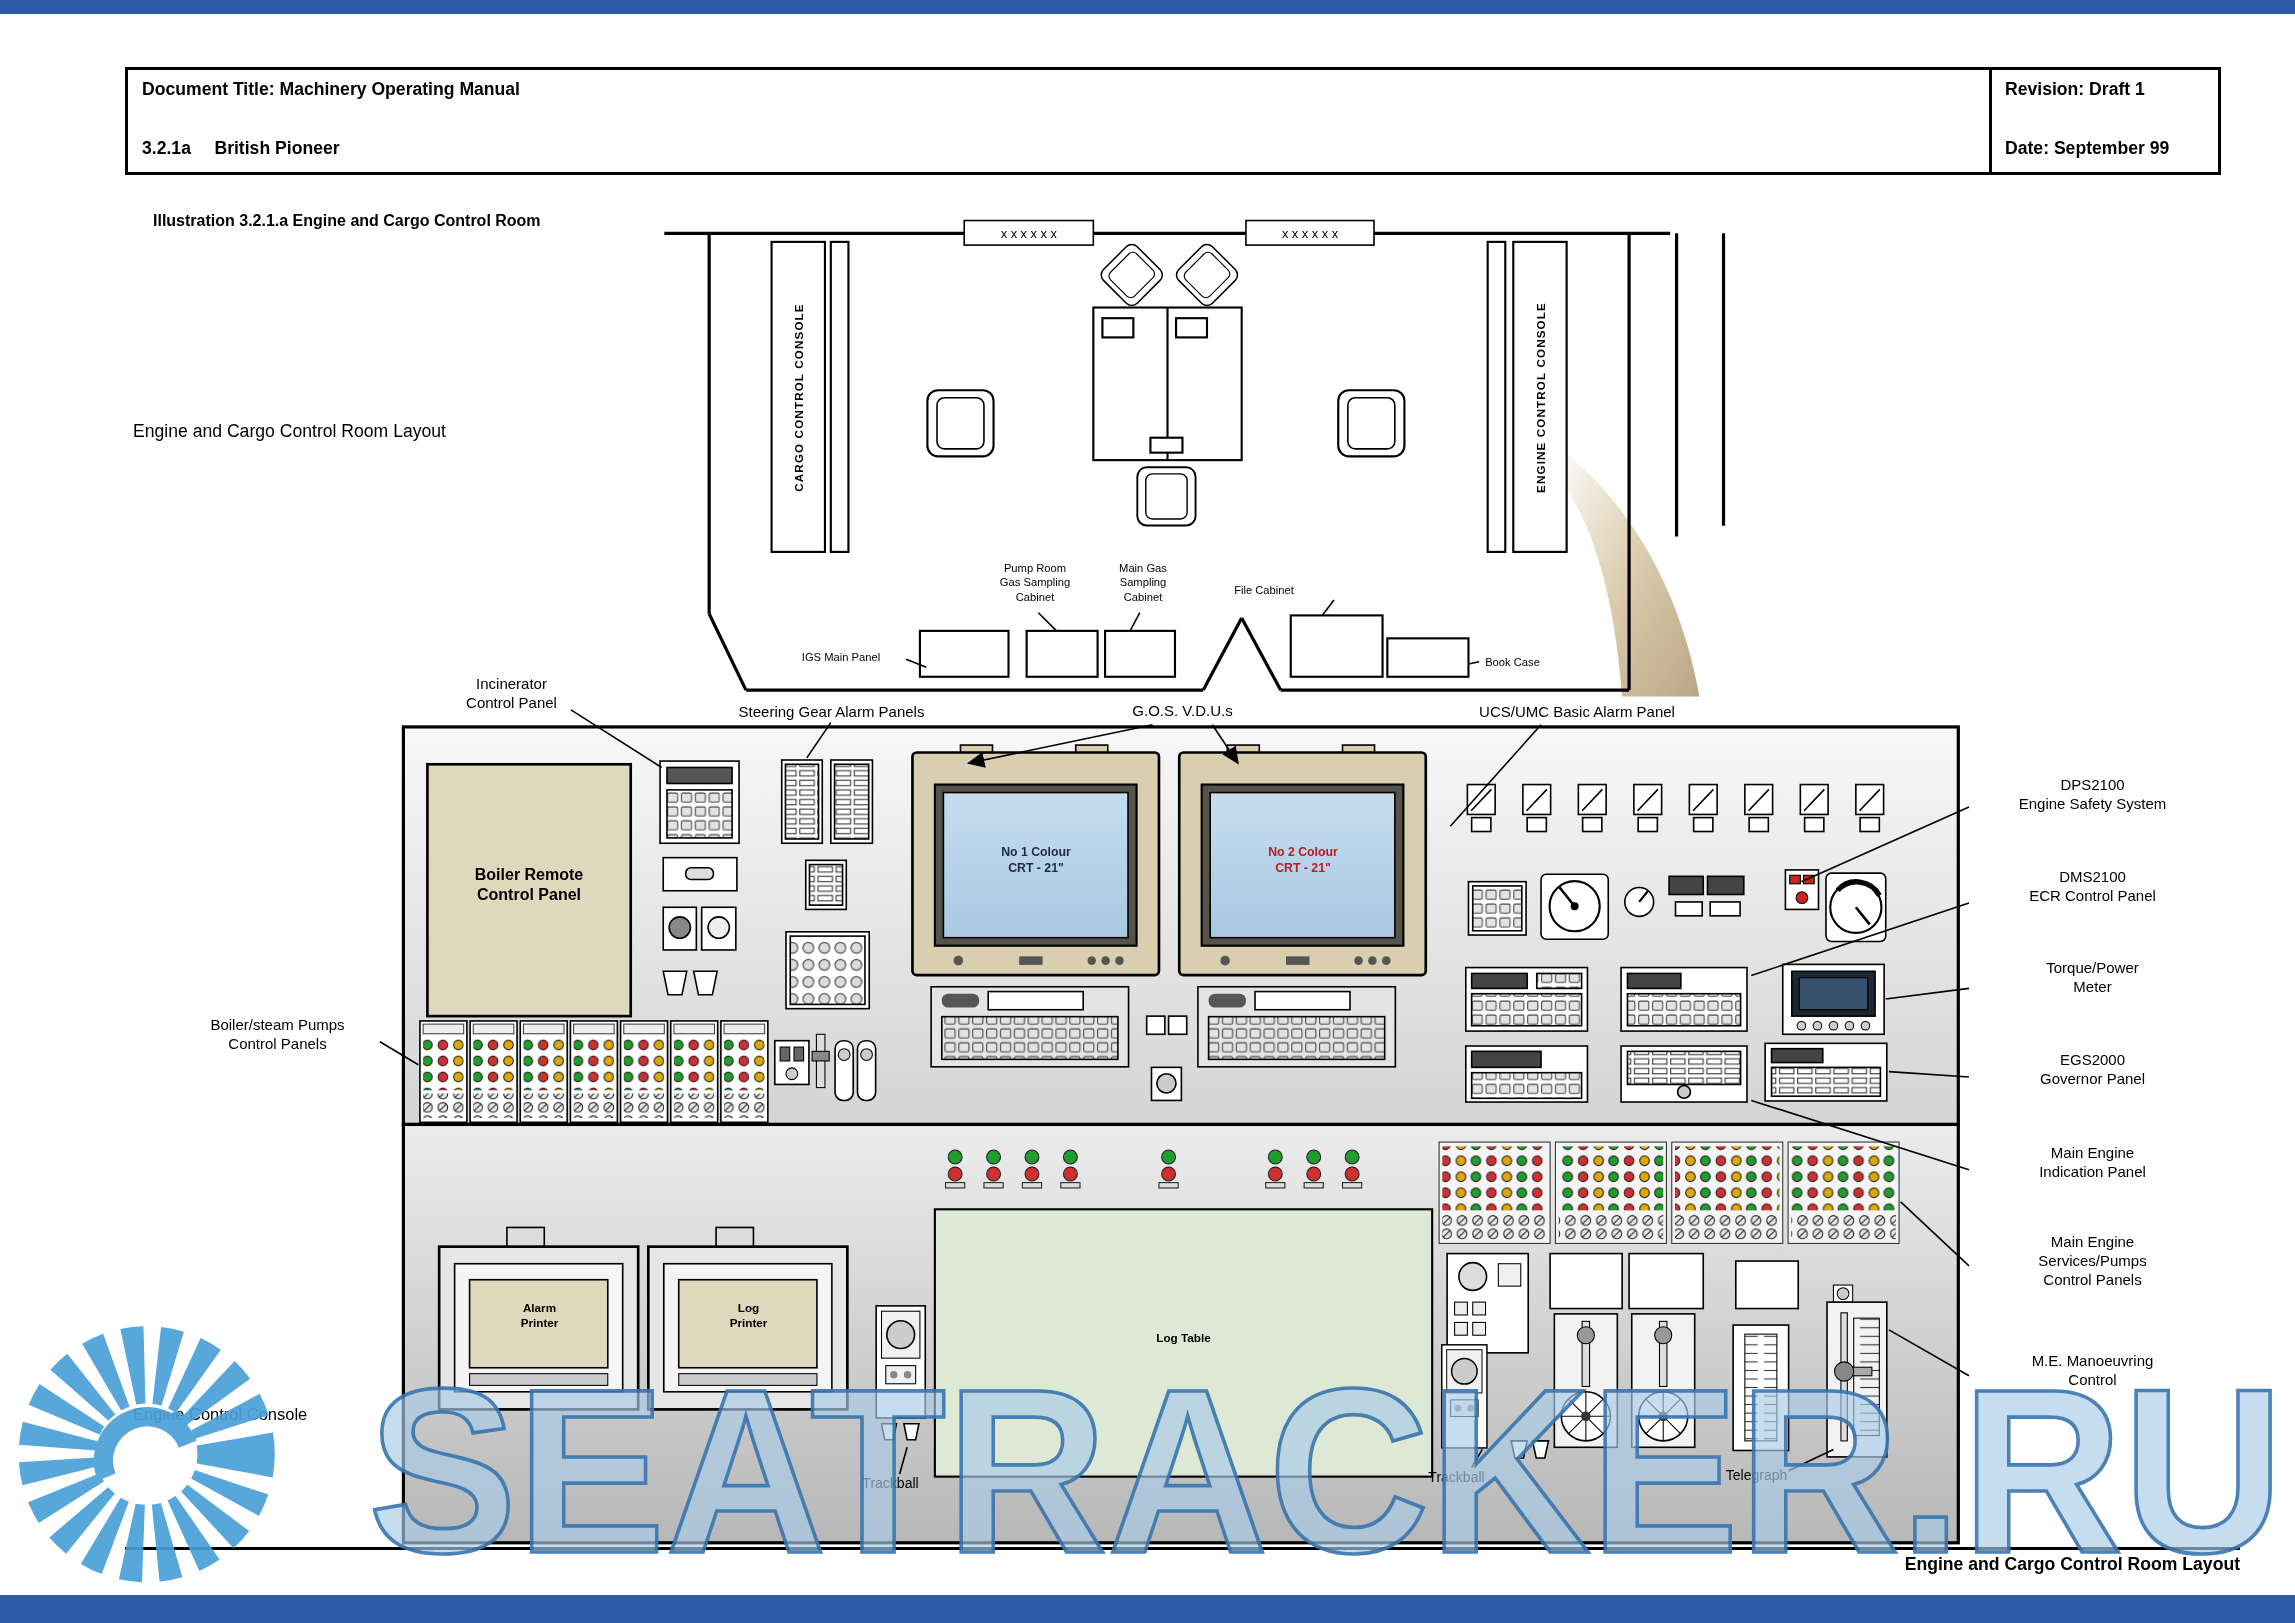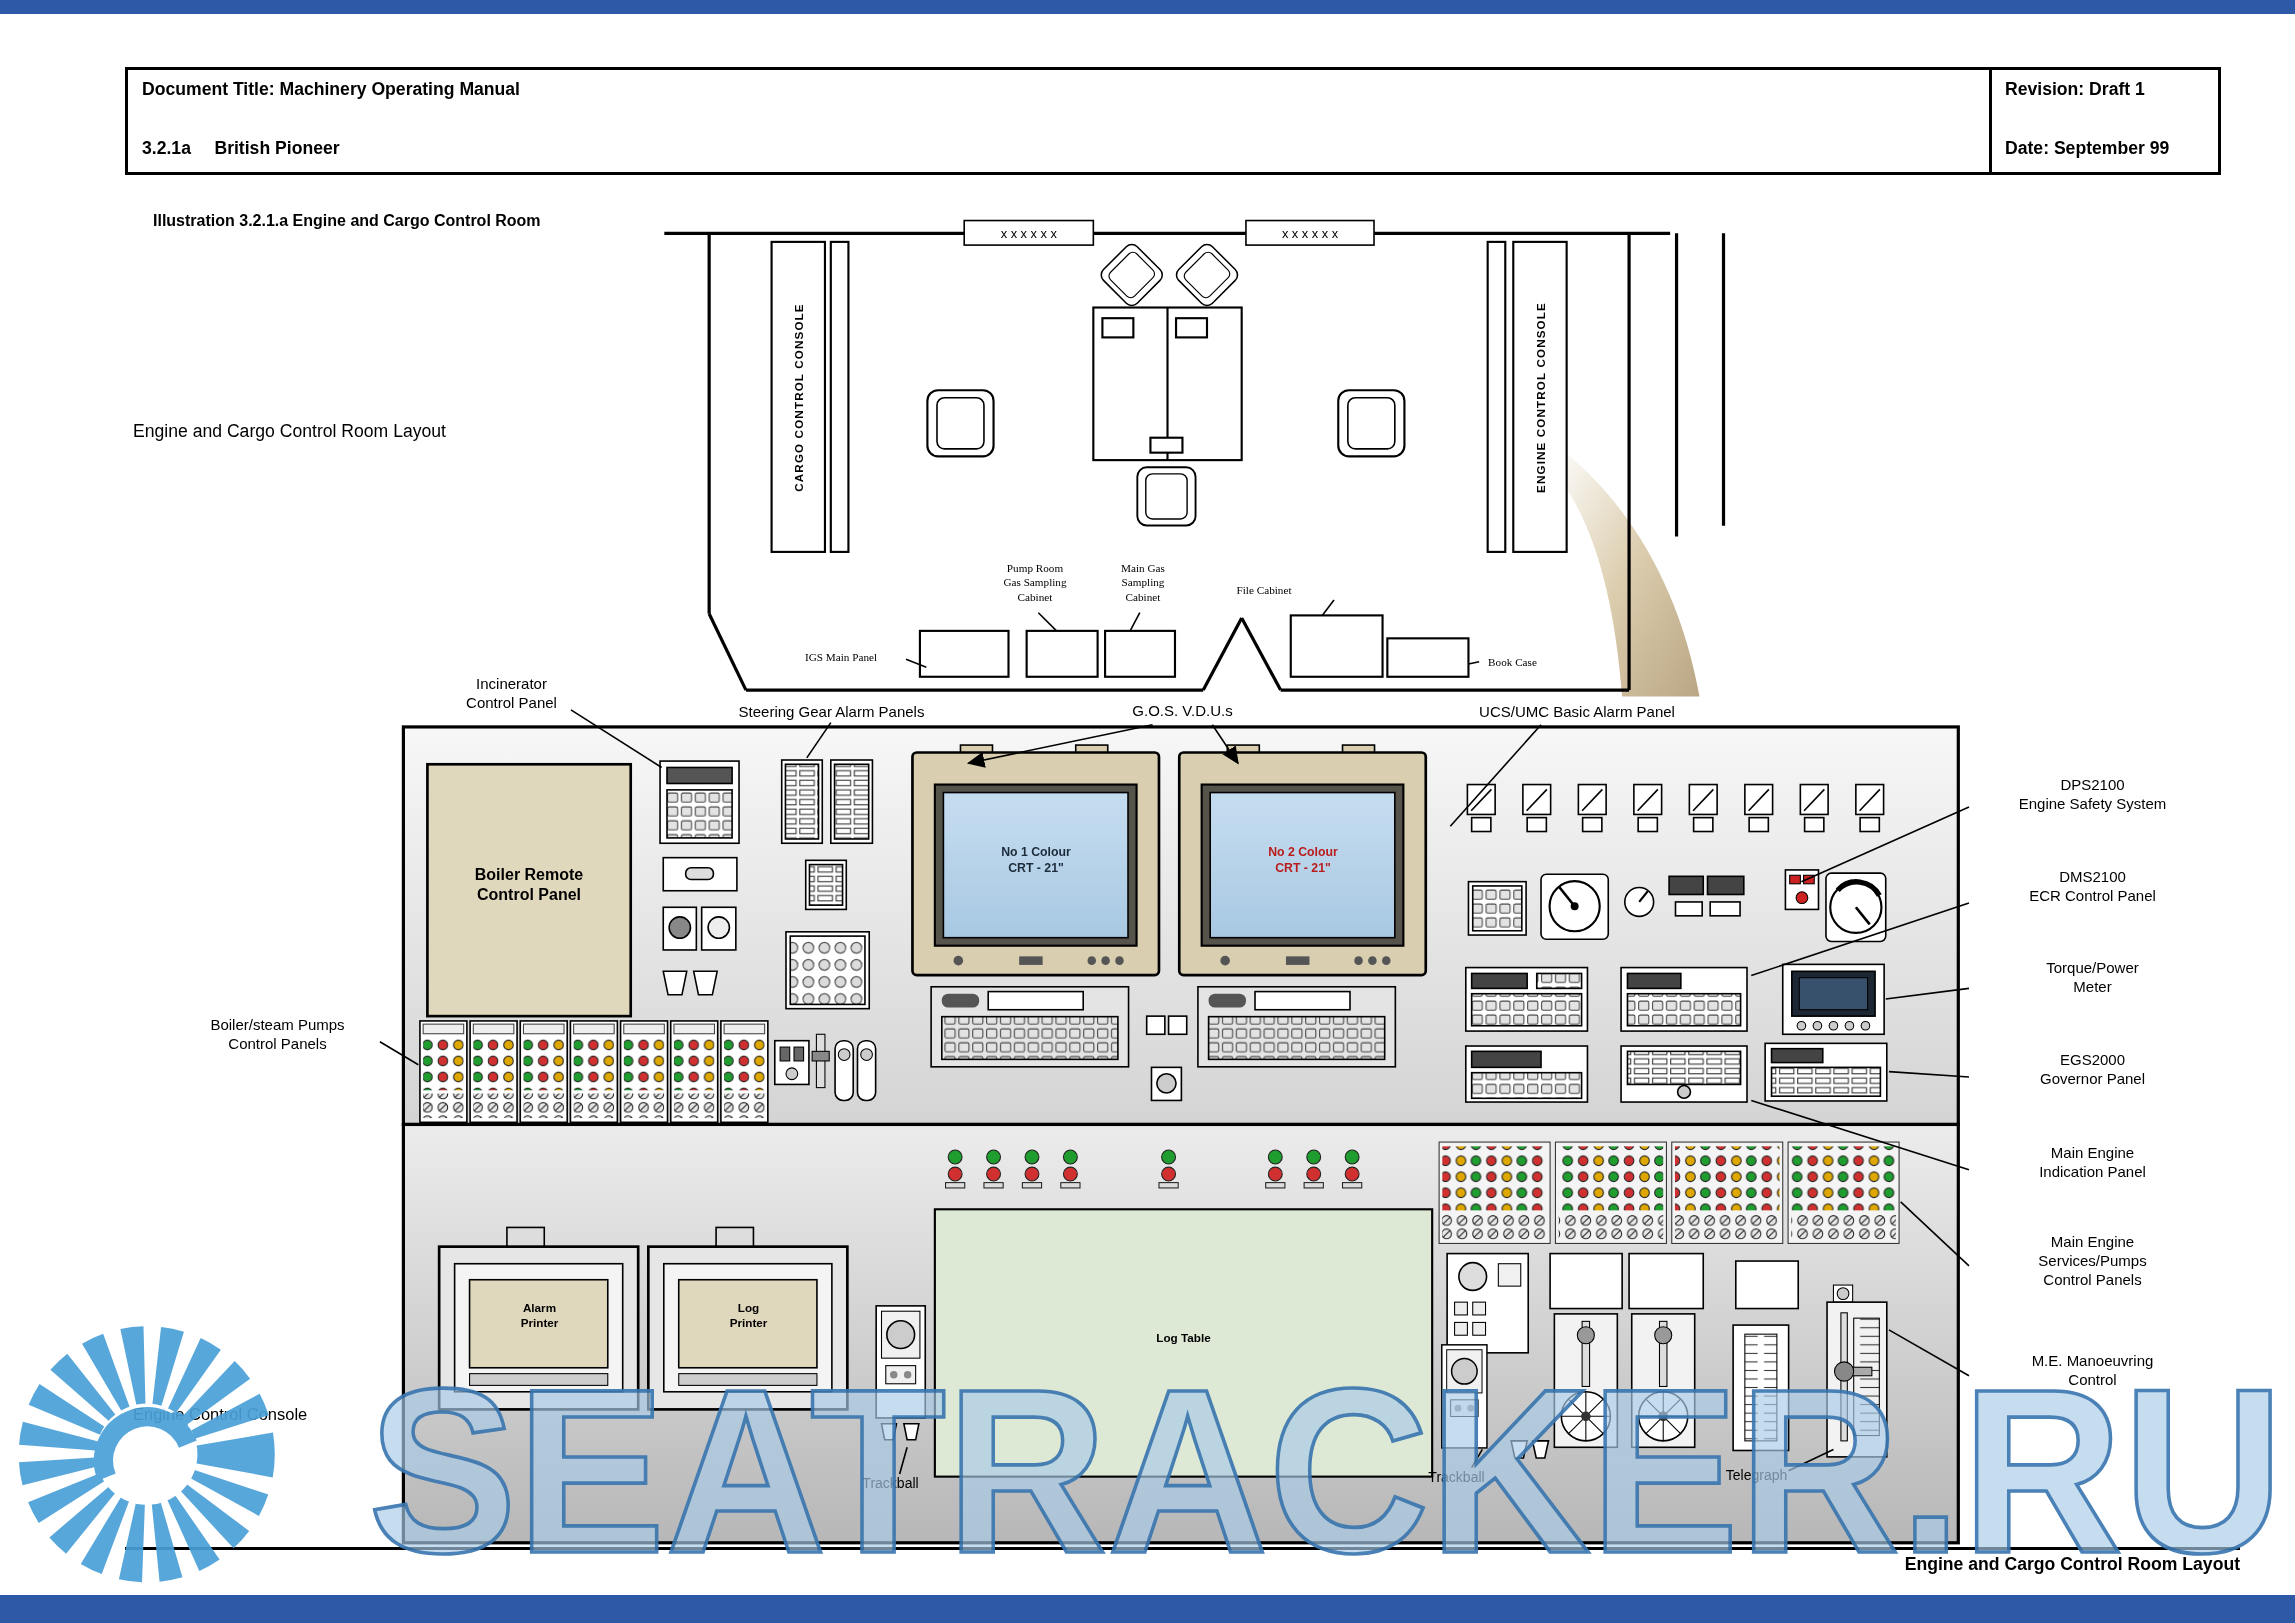--- a/index.html
+++ b/index.html
@@ -2,21 +2,21 @@
 <html style="font-size:8.5px"><head>
 <meta charset="utf-8">
 <style>
   html,body{margin:0;padding:0;background:#fff;}
   body{width:2295px;height:1623px;position:relative;overflow:hidden;
        font-family:"Liberation Sans",sans-serif;color:#000;}
   .abs{position:absolute;}
   .lbl{position:absolute;white-space:pre-line;text-align:center;line-height:1.28;
        font-family:"Liberation Sans",sans-serif;color:#000;}
   .note{font-size:15px;}
-  .small{font-size:11.2px;font-family:Liberation Serif, serif;}
+  .small{font-size:11.2px;}
   .boldlbl{font-weight:bold;}
   .hdr{font-size:17.6px;font-weight:bold;white-space:nowrap;}
   .vlabel{position:absolute;display:flex;align-items:center;justify-content:center;}
   .vlabel>span{transform:rotate(-90deg);white-space:nowrap;font-weight:bold;
        font-size:11.7px;letter-spacing:1.1px;}
   svg text{font-family:"Liberation Sans",sans-serif;}
   .wm{pointer-events:none;z-index:6;}
   .toplayer{z-index:3;}
 </style>
 </head>

